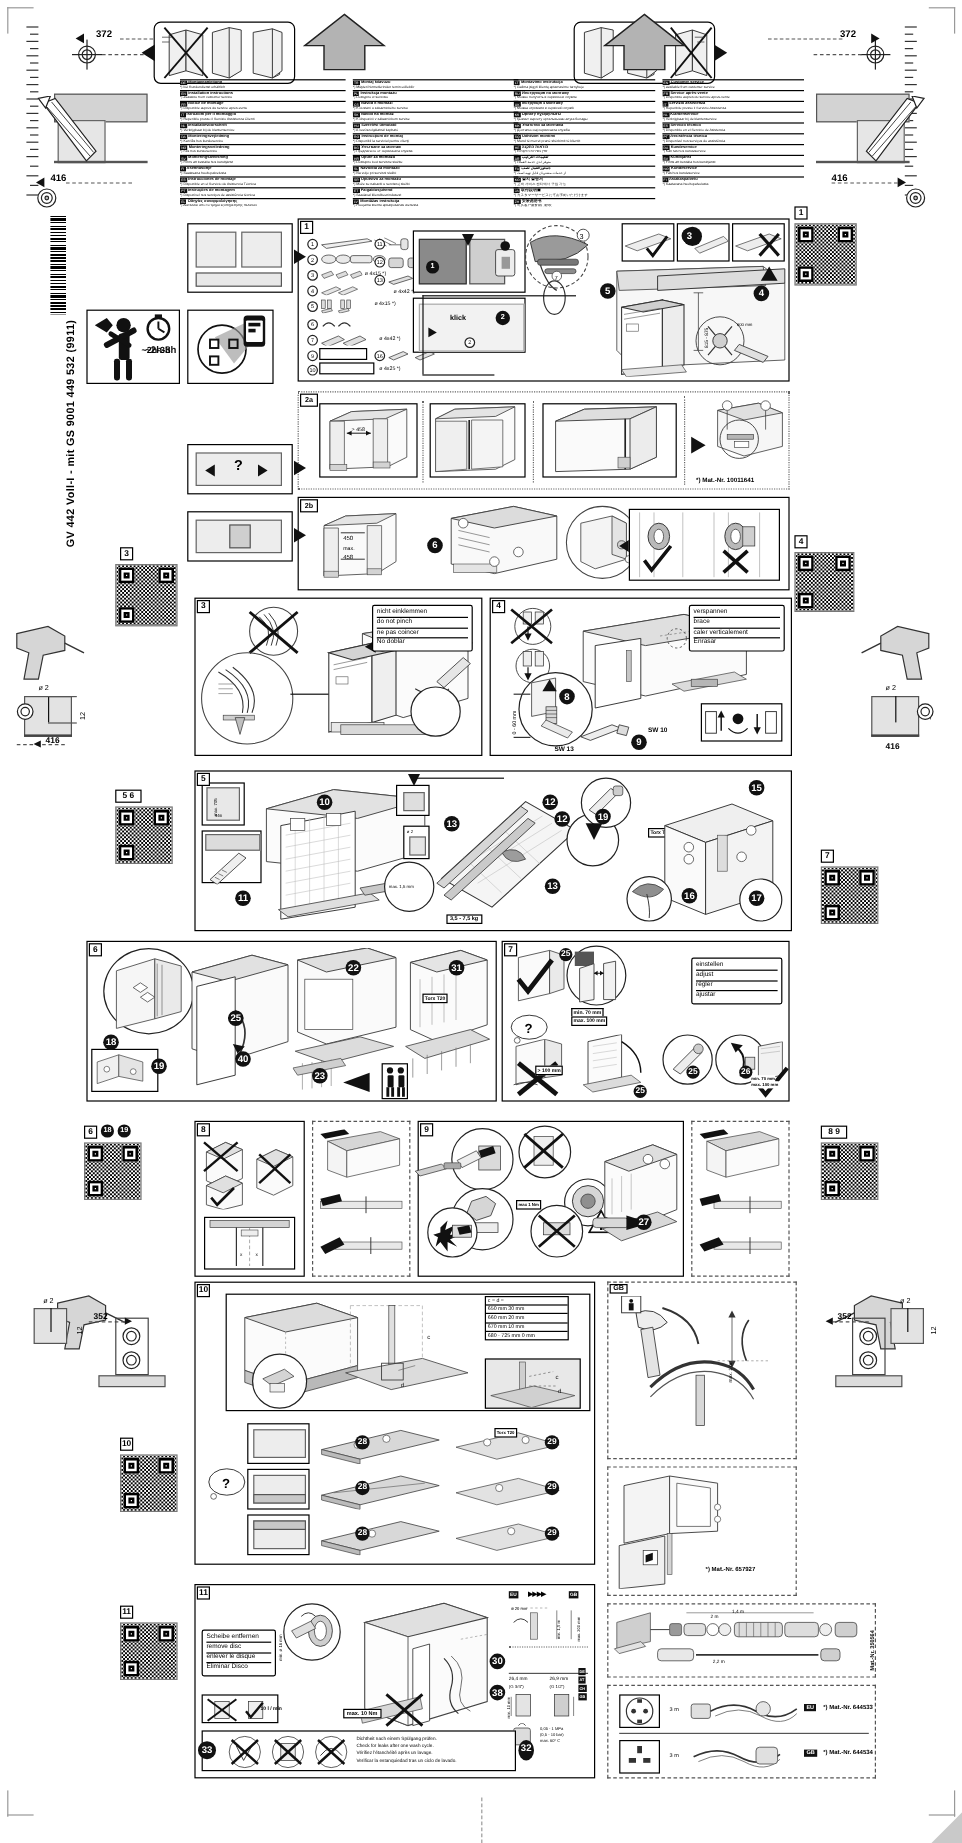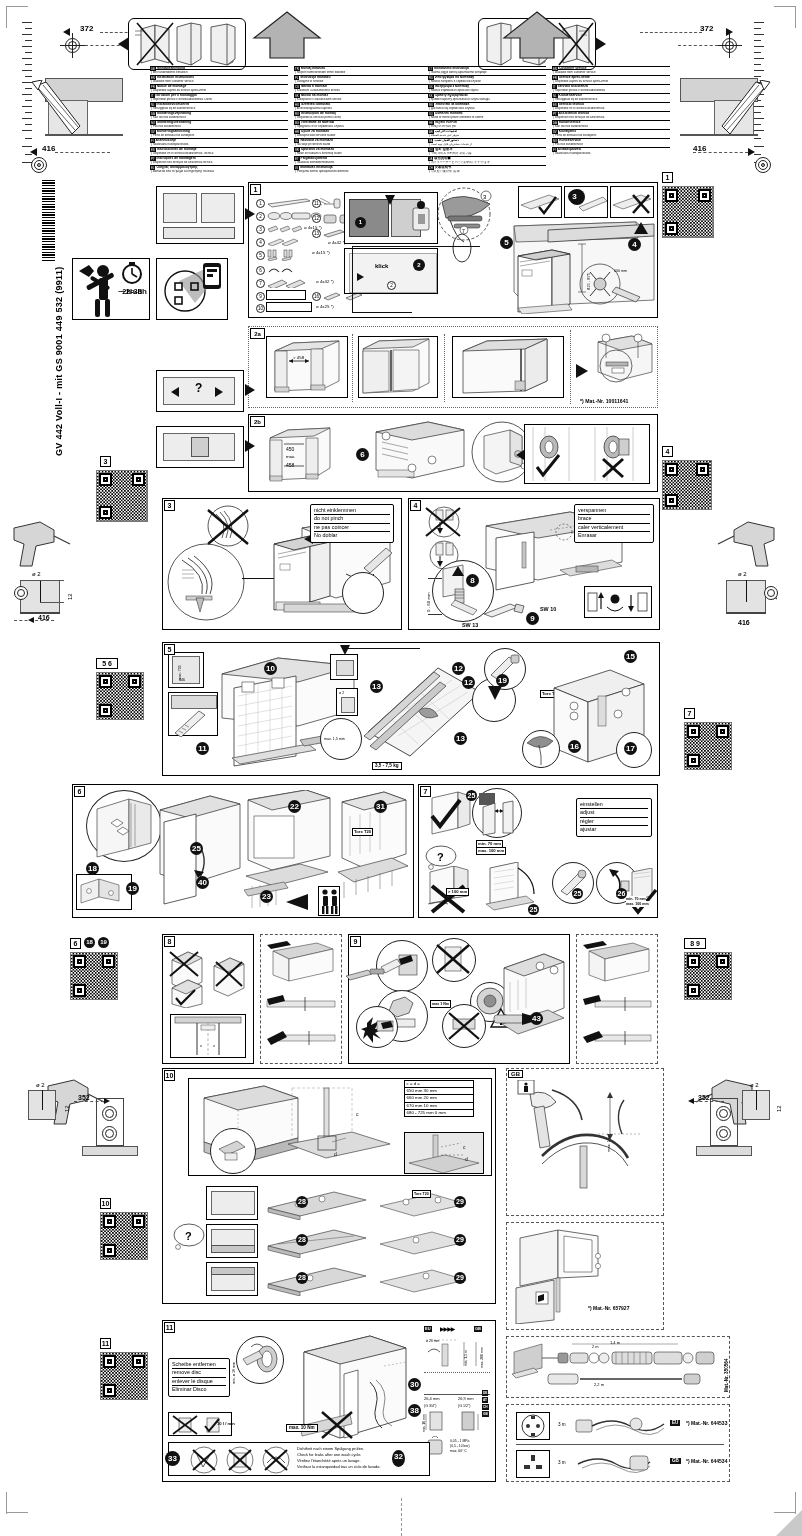--- a/index.html
+++ b/index.html
@@ -1449,21 +1449,21 @@
     <polygon points="24,16 34,14 36,20 26,22" fill="#111"></polygon>
   </svg>
   <div class="circ" style="left:442px;top:1004px;width:44px;height:44px;"></div>
   <svg width="42" height="42" viewBox="0 0 42 42" style="position:absolute;left:443px;top:1005px;">
     <rect x="10" y="14" width="22" height="10" fill="#ddd" stroke="#333" stroke-width=".6"></rect>
     <g stroke="#111" stroke-width="2.2">
         <line x1="6" y1="8" x2="36" y2="34"></line>
         <line x1="36" y1="8" x2="6" y2="34"></line>
       </g>
   </svg>
-  <div class="bullet" style="left:530px;top:1012px;width:13px;height:13px;line-height:13px;font-size:8px;">43</div>
+  <div class="bullet" style="left:530px;top:1012px;width:13px;height:13px;line-height:13px;font-size:8px;">27</div>
   <svg width="40" height="18" viewBox="0 0 40 18" style="position:absolute;left:492px;top:1010px;">
     <rect x="2" y="5" width="30" height="8" rx="3" fill="#d8d8d8" stroke="#333" stroke-width=".6"></rect>
     <polygon points="30,3 40,6 40,12 30,15" fill="#111"></polygon>
   </svg>
 
   <div class="dbox" style="left:576px;top:934px;width:82px;height:130px;">
     <svg width="74" height="44" viewBox="0 0 74 44" style="position:absolute;left:4px;top:6px;">
       <polygon points="8,10 52,2 68,8 24,18" fill="#d6d6d6" stroke="#444" stroke-width=".6"></polygon>
       <polygon points="8,10 24,18 24,40 8,34" fill="#f4f4f4" stroke="#444" stroke-width=".6"></polygon>
       <polygon points="24,18 68,8 68,30 24,40" fill="#fbfbfb" stroke="#444" stroke-width=".6"></polygon>
@@ -1750,21 +1750,21 @@
   </div>
   <div class="lblb" style="left:286px;top:1424px;font-size:4.6px;border:.8px solid #000;padding:0 2px;background:#fff;">max. 10 Nm</div>
   <svg width="40" height="36" viewBox="0 0 40 36" style="position:absolute;left:318px;top:1408px;">
     <g stroke="#111" stroke-width="2.4">
         <line x1="4" y1="4" x2="34" y2="30"></line>
         <line x1="34" y1="4" x2="4" y2="30"></line>
       </g>
   </svg>
   <div class="bullet" style="left:408px;top:1378px;width:13px;height:13px;line-height:13px;font-size:8px;">30</div>
   <div class="bullet" style="left:408px;top:1404px;width:13px;height:13px;line-height:13px;font-size:8px;">38</div>
-  <div class="bullet" style="left:392px;top:1450px;width:13px;height:17px;line-height:13px;font-size:8px;">32</div>
+  <div class="bullet" style="left:432px;top:1450px;width:13px;height:17px;line-height:13px;font-size:8px;">32</div>
 
   <div class="plain" style="left:424px;top:1326px;width:68px;height:150px;">
     <div class="lblb" style="left:0;top:0;font-size:4px;background:#111;color:#fff;padding:0 1px;">EU</div>
     <div class="lbl" style="left:16px;top:0;font-size:6px;letter-spacing:-1px;">▶▶▶▶</div>
     <div class="lblb" style="left:50px;top:0;font-size:4px;background:#111;color:#fff;padding:0 1px;">GB</div>
     <svg width="66" height="34" viewBox="0 0 66 34" style="position:absolute;left:0;top:10px;">
       <g stroke="#888" stroke-width=".5" stroke-dasharray="2 2">
           <line x1="2" y1="4" x2="34" y2="4"></line>
         </g>
       <rect x="18" y="8" width="6" height="22" fill="#ddd" stroke="#444" stroke-width=".5"></rect>

